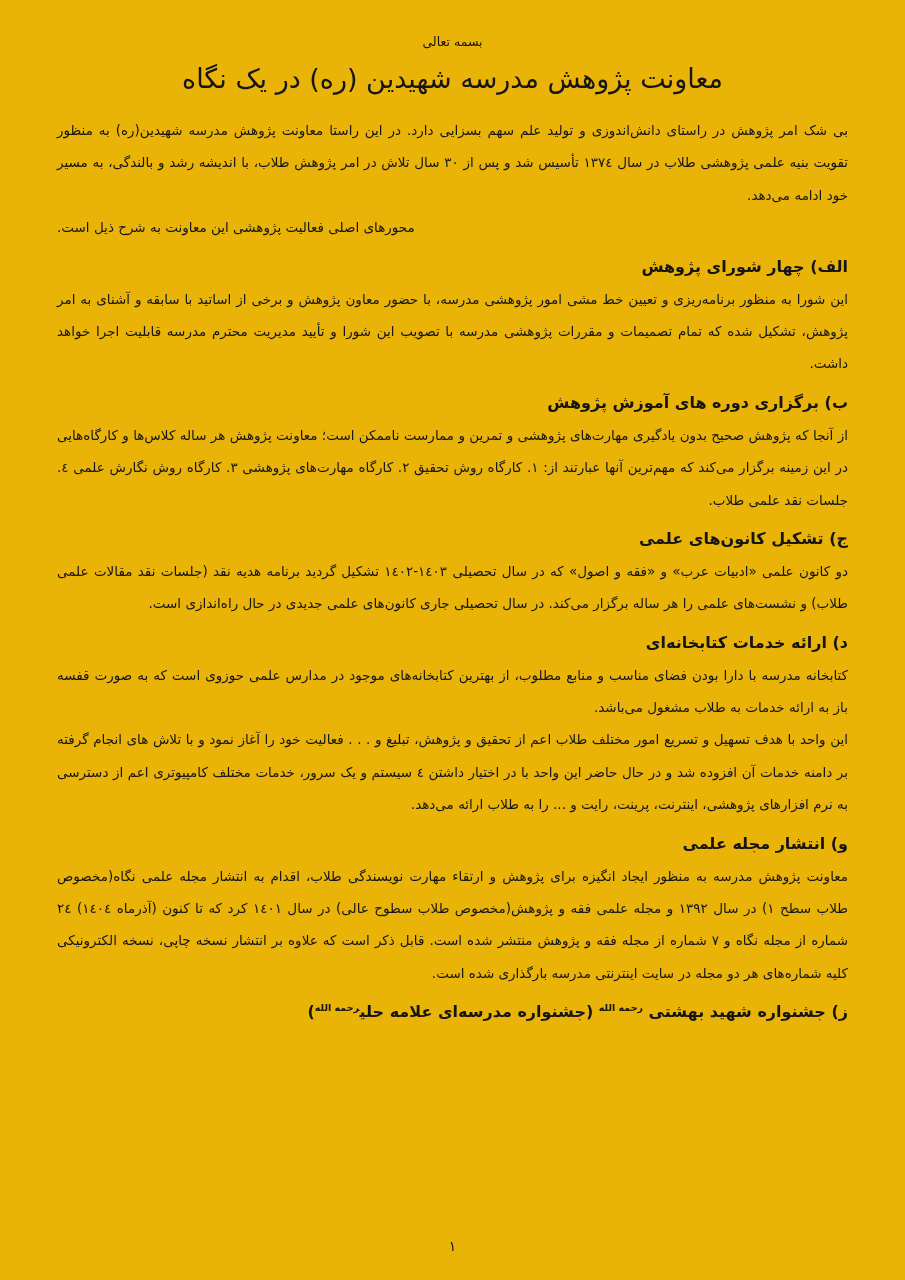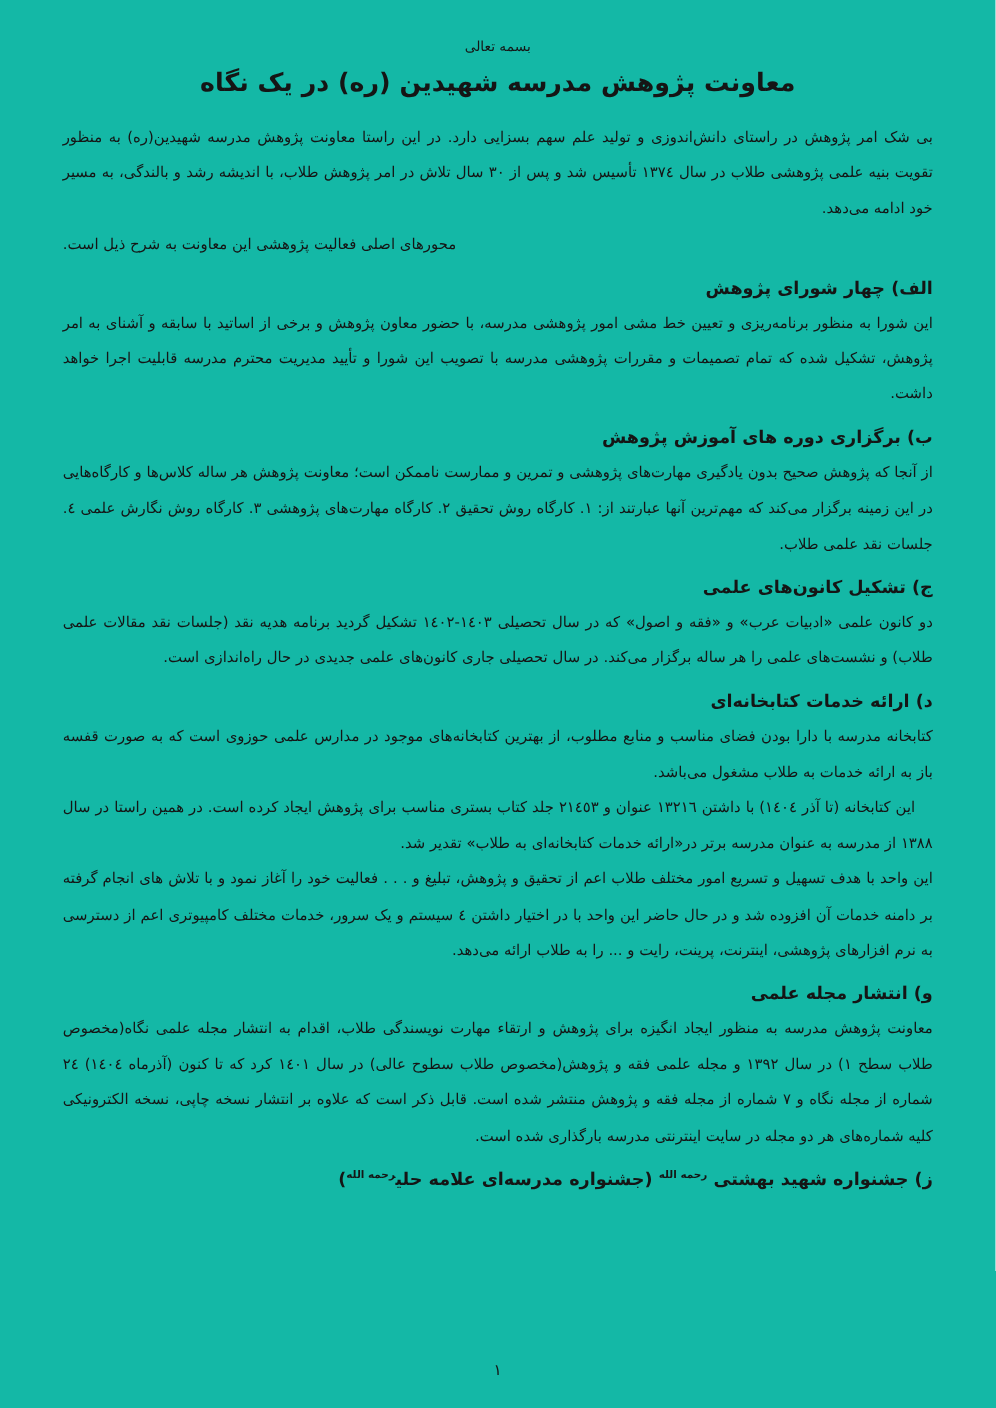--- a/index.html
+++ b/index.html
@@ -5,37 +5,37 @@
   html, body {
     margin: 0;
     padding: 0;
     background: #ffffff;
   }
   .page {
     position: relative;
     width: 905px;
     height: 1280px;
     margin: 0 auto;
-    background: #14b8a6;
+    background: #eab308;
     color: #151515;
     direction: rtl;
     font-family: "DejaVu Sans", sans-serif;
     padding: 34px 57px 16px 57px;
     box-sizing: border-box;
     overflow: hidden;
   }
   .bism {
     text-align: center;
     font-size: 12.5px;
     margin: 0 0 14px 0;
   }
   .doc-title {
     text-align: center;
-    font-size: 23px;
-    font-weight: bold;
+    font-size: 27px;
+    font-weight: normal;
     margin: 0 0 20px 0;
   }
   .para {
     font-size: 13.5px;
     line-height: 2.4;
     text-align: justify;
     margin: 0;
   }
   .para.note {
     text-align: left;
@@ -85,21 +85,20 @@
   </div>
 
   <div>
     <h2 class="section-heading">ج) تشکیل کانون‌های علمی</h2>
     <p class="para">دو کانون علمی «ادبیات عرب» و «فقه و اصول» که در سال تحصیلی ١٤٠٣-١٤٠٢ تشکیل گردید برنامه هدیه نقد (جلسات نقد مقالات علمی طلاب) و نشست‌های علمی را هر ساله برگزار می‌کند. در سال تحصیلی جاری کانون‌های علمی جدیدی در حال راه‌اندازی است.</p>
   </div>
 
   <div>
     <h2 class="section-heading">د) ارائه خدمات کتابخانه‌ای</h2>
     <p class="para">کتابخانه مدرسه با دارا بودن فضای مناسب و منابع مطلوب، از بهترین کتابخانه‌های موجود در مدارس علمی حوزوی است که به صورت قفسه باز به ارائه خدمات به طلاب مشغول می‌باشد.</p>
-    <p class="para indent-first">این کتابخانه (تا آذر ١٤٠٤) با داشتن ١٣٢١٦ عنوان و ٢١٤٥٣ جلد کتاب بستری مناسب برای پژوهش ایجاد کرده است. در همین راستا در سال ١٣٨٨ از مدرسه به عنوان مدرسه برتر در«ارائه خدمات کتابخانه‌ای به طلاب» تقدیر شد.</p>
   </div>
 
   <div>
     <p class="para">این واحد با هدف تسهیل و تسریع امور مختلف طلاب اعم از تحقیق و پژوهش، تبلیغ و . . . فعالیت خود را آغاز نمود و با تلاش های انجام گرفته بر دامنه خدمات آن افزوده شد و در حال حاضر این واحد با در اختیار داشتن ٤ سیستم و یک سرور، خدمات مختلف کامپیوتری اعم از دسترسی به نرم افزارهای پژوهشی، اینترنت، پرینت، رایت و ... را به طلاب ارائه می‌دهد.</p>
   </div>
 
   <div>
     <h2 class="section-heading">و) انتشار مجله علمی</h2>
     <p class="para">معاونت پژوهش مدرسه به منظور ایجاد انگیزه برای پژوهش و ارتقاء مهارت نویسندگی طلاب، اقدام به انتشار مجله علمی نگاه(مخصوص طلاب سطح ١) در سال ١٣٩٢ و مجله علمی فقه و پژوهش(مخصوص طلاب سطوح عالی) در سال ١٤٠١ کرد که تا کنون (آذرماه ١٤٠٤) ٢٤ شماره از مجله نگاه و ٧ شماره از مجله فقه و پژوهش منتشر شده است. قابل ذکر است که علاوه بر انتشار نسخه چاپی، نسخه الکترونیکی کلیه شماره‌های هر دو مجله در سایت اینترنتی مدرسه بارگذاری شده است.</p>
   </div>

